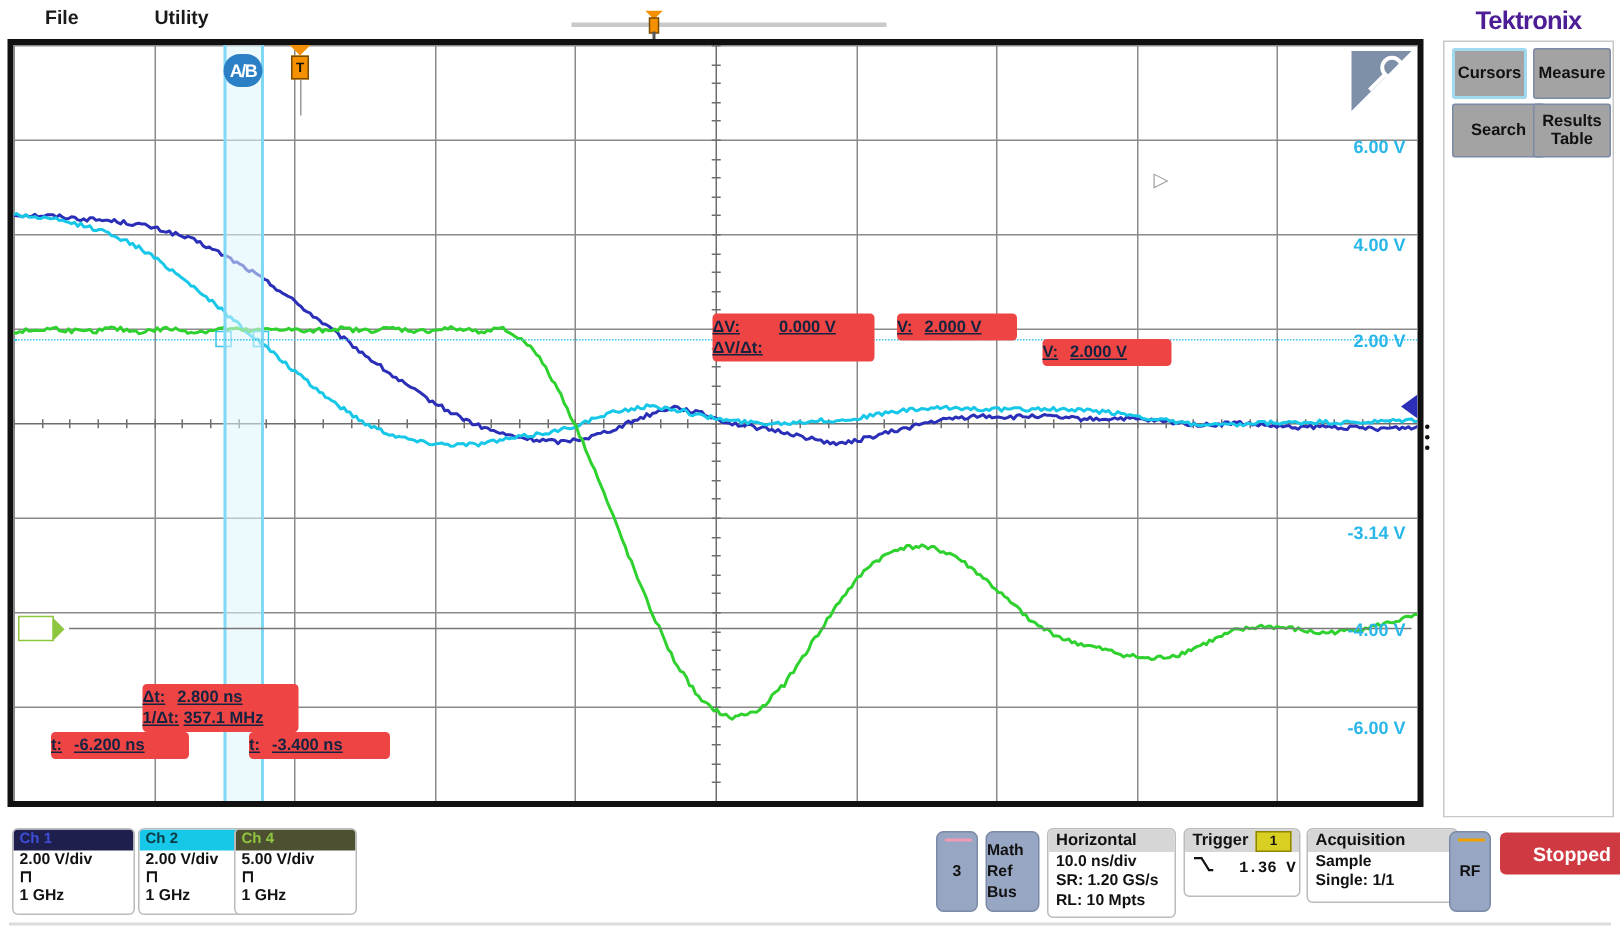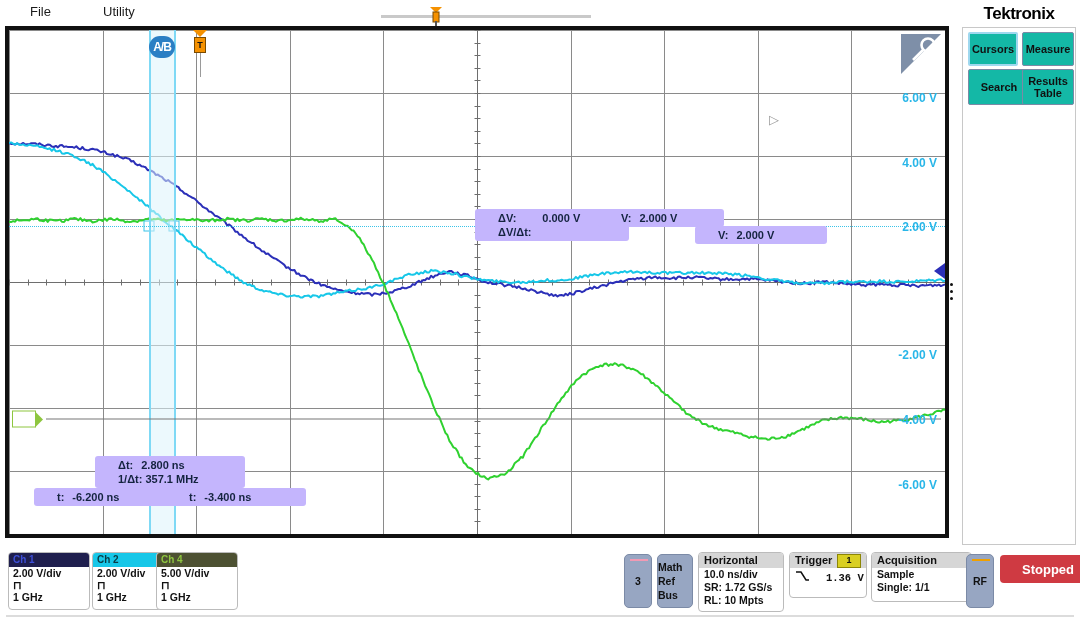--- a/index.html
+++ b/index.html
@@ -1,21 +1,21 @@
 <!DOCTYPE html>
 <html><head>
 <meta charset="utf-8">
 <style>
   html,body{margin:0;padding:0;background:#fff;}
   body{width:1080px;height:623px;overflow:hidden;font-family:"Liberation Sans",sans-serif;}
   #root{position:relative;width:1080px;height:623px;background:#fff;}
 
   
   .menubar{position:absolute;left:0;top:0;width:950px;height:26px;}
-  .menuitem{position:absolute;top:4px;font-size:13px;font-weight:normal;color:#1a1a1a;}
+  .menuitem{position:absolute;top:4px;font-size:13px;font-weight:bold;color:#1a1a1a;}
   .mi-file{left:30px;} .mi-util{left:103px;} .mi-help{left:191px;margin-top:48px;}
 
   .overview{position:absolute;left:381px;top:15px;width:210px;height:3px;background:#c9c9c9;}
   .ov-marker{position:absolute;left:430px;top:7px;width:12px;height:20px;}
 
   
   .scope{position:absolute;left:5px;top:26px;width:944px;height:512px;
          border:4px solid #111;background:#fff;box-sizing:border-box;}
   .plot{position:absolute;left:0;top:0;right:0;bottom:0;overflow:hidden;}
 
@@ -51,31 +51,31 @@
                box-sizing:border-box;color:#111;font-size:9px;font-weight:bold;text-align:center;
                line-height:14px;}
   .tmark .stem{width:1px;height:24px;margin-left:7px;background:#9a9a9a;}
 
   .arrowmark{position:absolute;width:0;height:0;
              border-top:8px solid transparent;border-bottom:8px solid transparent;
              border-right:11px solid #2b2fb8;}
 
   .zoomicon{position:absolute;right:2px;top:2px;width:44px;height:44px;}
 
-  .readout{position:absolute;background:#c4b5fd;color:#14233f;font-size:11px;font-weight:bold;
-           border-radius:3px;padding:2px 23px;white-space:pre;line-height:14px;}
+  .readout{position:absolute;background:#ef4444;color:#14233f;font-size:11px;font-weight:bold;
+           border-radius:3px;padding:2px 0;white-space:pre;line-height:14px;text-decoration:underline;}
   .mousearrow{position:absolute;font-size:13px;color:#999;}
 
   
   .sidepanel{position:absolute;left:958px;top:0;width:122px;height:623px;}
   .brand{position:absolute;left:4px;top:4px;width:114px;text-align:center;
-         font-size:17px;font-weight:bold;color:#000000;letter-spacing:-.5px;}
+         font-size:17px;font-weight:bold;color:#4c1d95;letter-spacing:-.5px;}
   .sp-box{position:absolute;left:4px;top:27px;width:114px;height:518px;
           border:1px solid #c8c8c8;background:#fff;box-sizing:border-box;}
-  .sbtn{position:absolute;background:#14b8a6;border:1px solid #7b8aa6;border-radius:2px;
+  .sbtn{position:absolute;background:#a3a3a3;border:1px solid #7b8aa6;border-radius:2px;
         color:#111;font-size:11px;font-weight:bold;display:flex;align-items:center;
         justify-content:center;text-align:center;line-height:12px;box-sizing:border-box;}
   .sbtn.sel{border:2px solid #9fd8ef;}
   .dots{position:absolute;left:-8px;top:283px;width:4px;}
   .dots i{display:block;width:3px;height:3px;background:#111;margin-bottom:4px;border-radius:50%;}
 
   
   .bottombar{position:absolute;left:0;top:545px;width:1080px;height:78px;background:#fff;}
   .bb-sep{position:absolute;left:6px;top:70px;width:1068px;height:2px;background:#dcdcdc;}
 
@@ -274,21 +274,21 @@
         </svg>
       </div>
 
       
       <div class="mousearrow" style="left:760px;top:82px;">▷</div>
 
       
       <div class="vlabel" style="top:68px;">6.00 V</div>
       <div class="vlabel" style="top:133px;">4.00 V</div>
       <div class="vlabel" style="top:197px;">2.00 V</div>
-      <div class="vlabel" style="top:325px;">-2.00 V</div>
+      <div class="vlabel" style="top:325px;">-3.14 V</div>
       <div class="vlabel" style="top:390px;">-4.00 V</div>
       <div class="vlabel" style="top:455px;">-6.00 V</div>
 
       
       <div class="readout" style="left:466px;top:179px;width:108px;"><span>ΔV:</span><span style="margin-left:26px;">0.000 V</span><br><span>ΔV/Δt:</span></div>
 
       <div class="readout" style="left:589px;top:179px;width:80px;"><span>V:</span><span style="margin-left:8px;">2.000 V</span></div>
 
       <div class="readout" style="left:686px;top:196px;width:86px;"><span>V:</span><span style="margin-left:8px;">2.000 V</span></div>
 
@@ -345,21 +345,21 @@
 
     <div class="smallbtn" style="left:657px;top:9px;width:36px;height:54px;padding-top:5px;line-height:14px;">
       <div>Math</div>
       <div>Ref</div>
       <div>Bus</div>
     </div>
 
     <div class="panelbox" style="left:698px;width:86px;height:60px;">
       <div class="ttl">Horizontal</div>
       <div class="row">10.0 ns/div</div>
-      <div class="row">SR: 1.72 GS/s</div>
+      <div class="row">SR: 1.20 GS/s</div>
       <div class="row">RL: 10 Mpts</div>
     </div>
 
     <div class="panelbox" style="left:789px;width:78px;height:46px;">
       <div class="ttl" style="position:relative;">
         <span>Trigger</span>
         <span class="trigbadge">1</span>
       </div>
       <div class="row" style="position:relative;padding-top:3px;">
         <svg width="14" height="11" style="vertical-align:-1px;">

